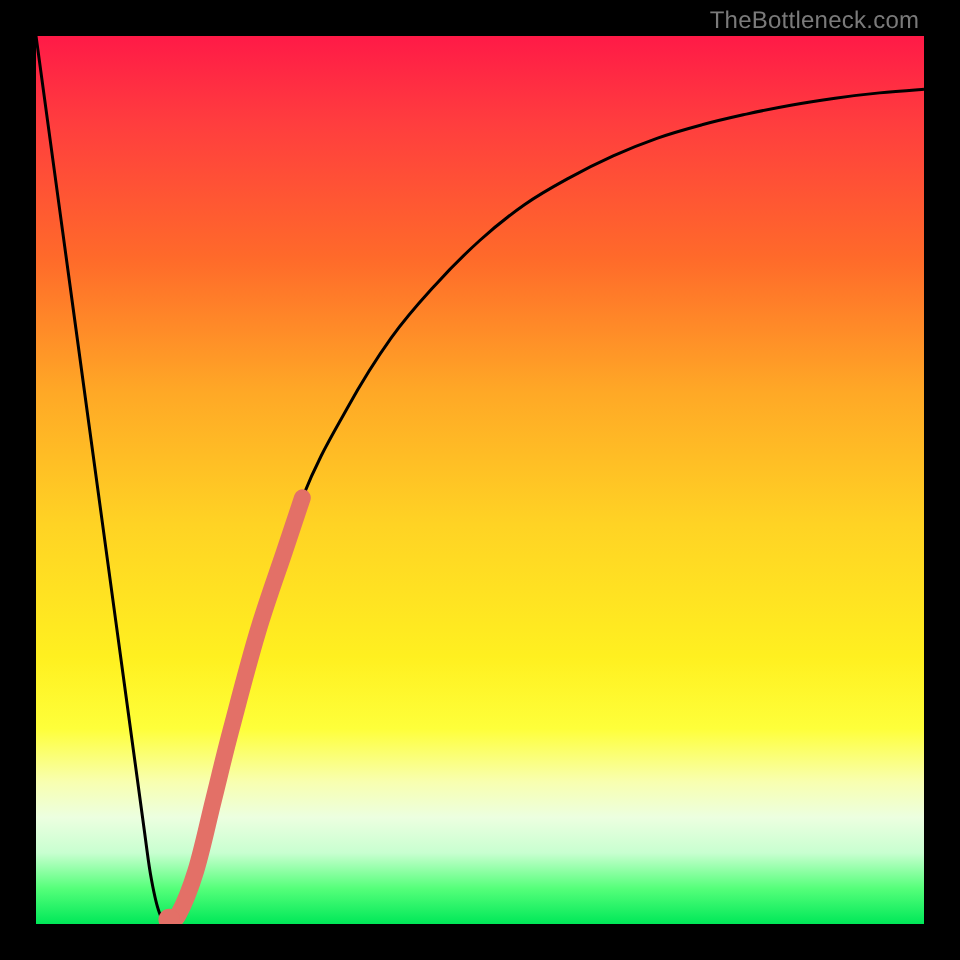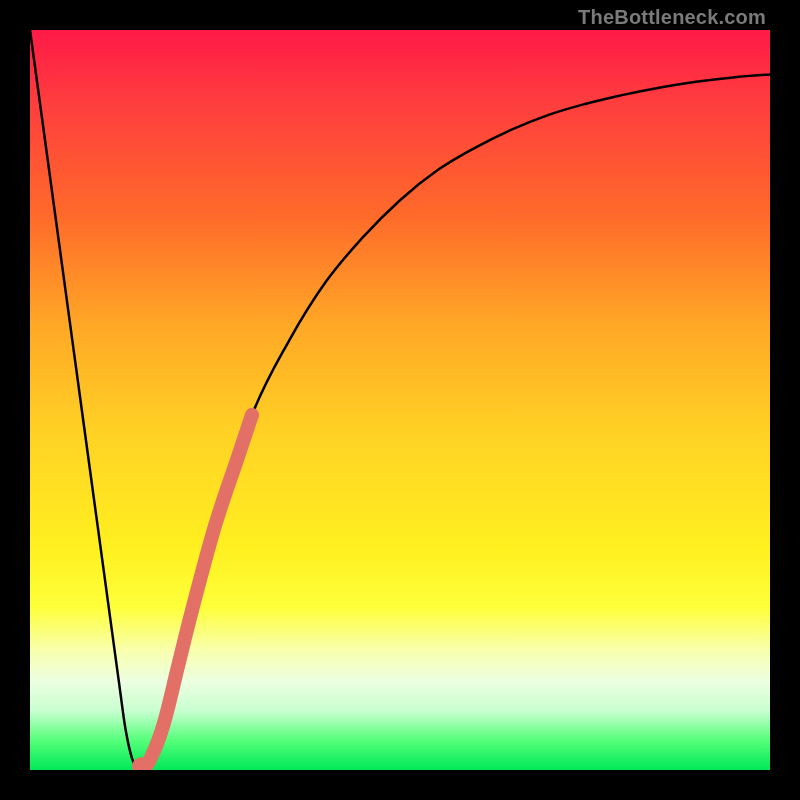--- a/index.html
+++ b/index.html
@@ -37,21 +37,21 @@
       #55ff7a 96%,
       #00e858 100%
     );
   }
   .attribution {
     position: absolute;
     top: 6px;
     right: 34px;
     color: #7a7a7a;
     font-size: 20px;
-    font-weight: 700;
+    font-weight: 400;
     letter-spacing: 0.2px;
   }
   svg.curve {
     position: absolute;
     left: 0;
     top: 0;
     width: 740px;
     height: 740px;
     pointer-events: none;
   }

